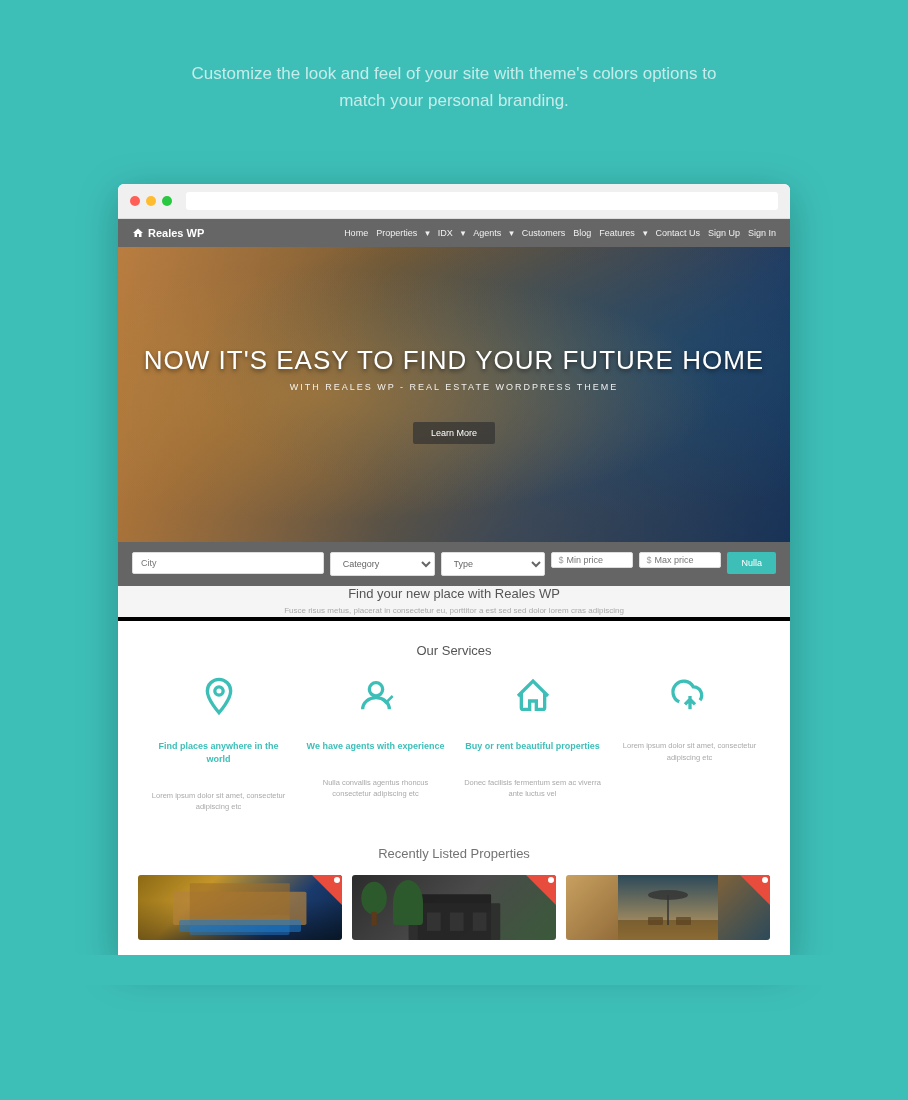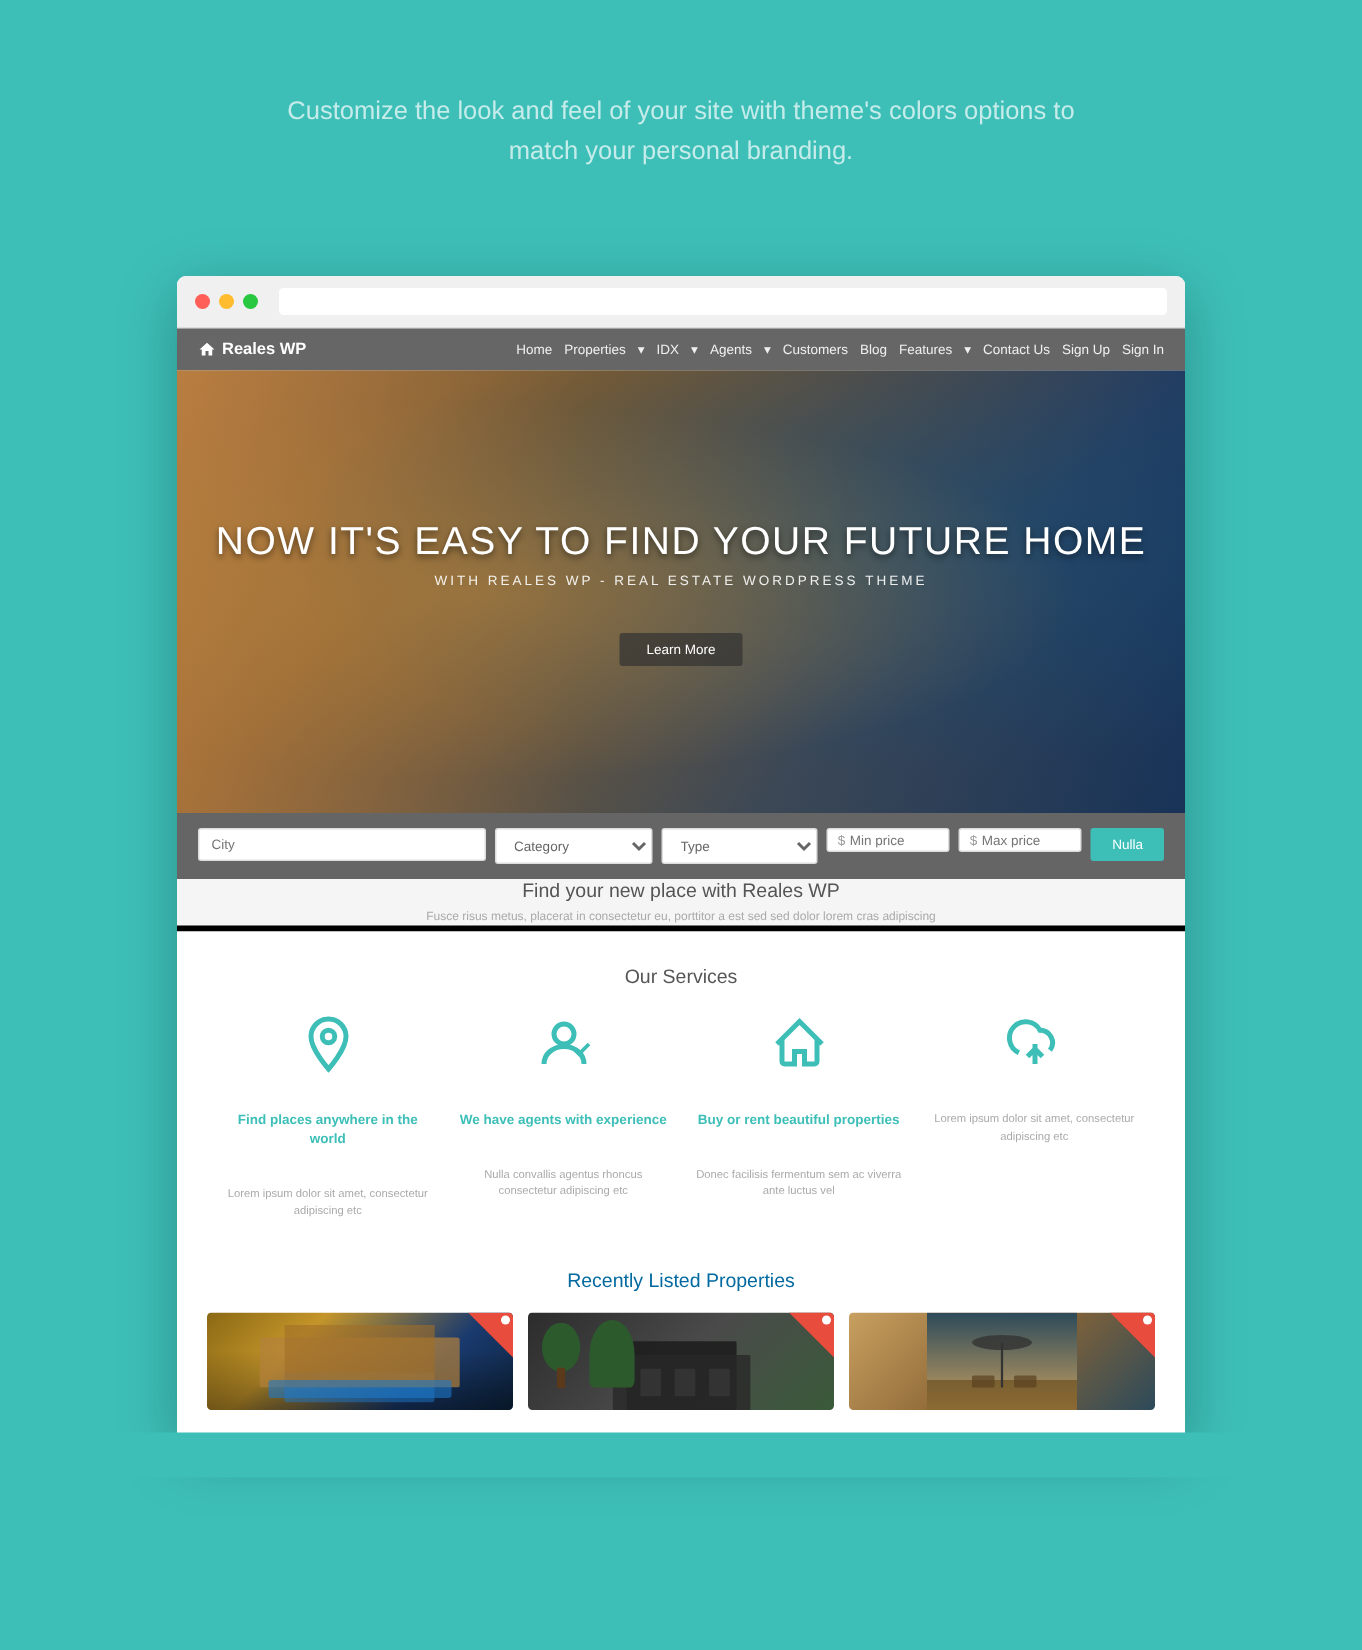--- a/index.html
+++ b/index.html
@@ -261,21 +261,21 @@
       text-align: center;
     }
 
     
     .properties-section {
       background: #fff;
       padding: 16px 20px 20px;
     }
     .properties-title {
       font-size: 13px;
-      color: #0369a1;
+      color: #737373;
       text-align: center;
       margin-bottom: 14px;
       font-weight: 400;
     }
     .properties-grid {
       display: grid;
       grid-template-columns: repeat(3, 1fr);
       gap: 10px;
     }
     .property-card {

